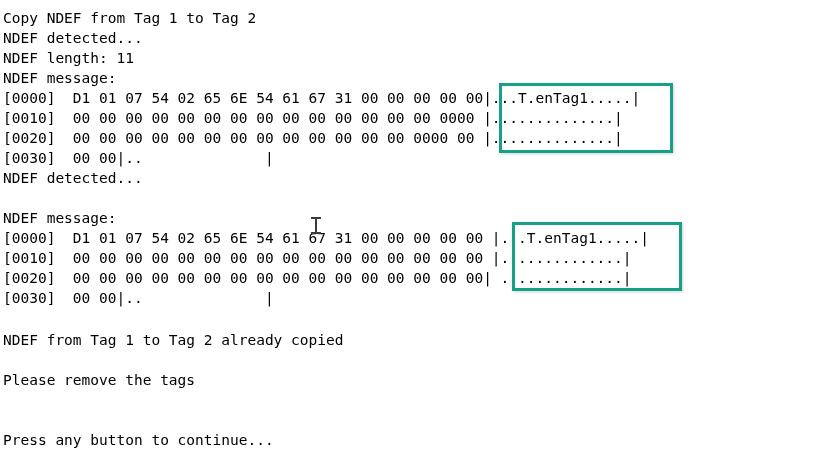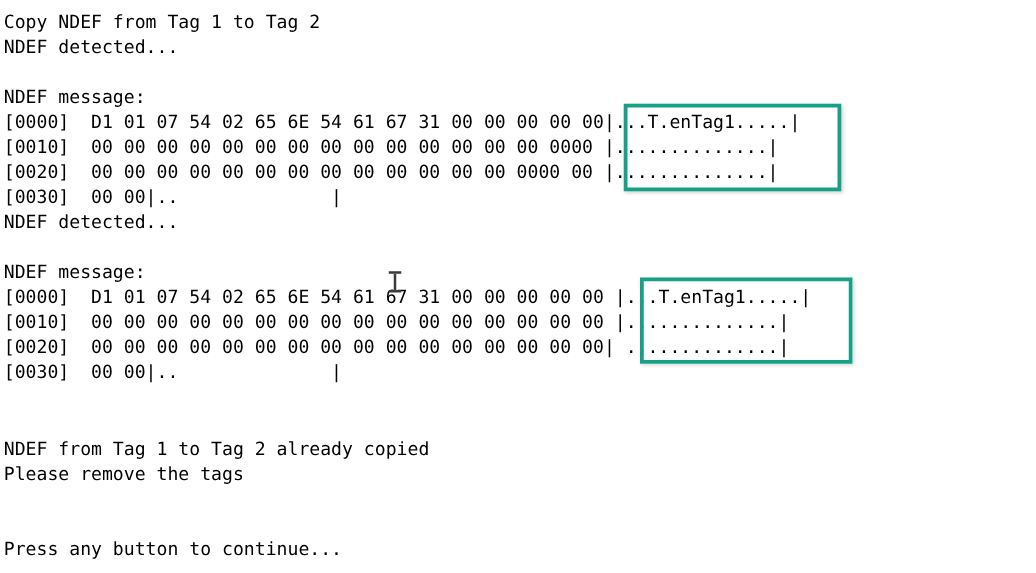--- a/index.html
+++ b/index.html
@@ -71,32 +71,33 @@
     background: #3b3b3b;
   }
 </style>
 </head>
 <body>
 
 <div id="terminal">
 
   <div class="console-line" style="top:8px">Copy NDEF from Tag 1 to Tag 2</div>
   <div class="console-line" style="top:28px">NDEF detected...</div>
+  <div class="console-line" style="top:48px">NDEF length: 11</div>
   <div class="console-line" style="top:68px">NDEF message:</div>
   <div class="console-line" style="top:88px">[0000]  D1 01 07 54 02 65 6E 54 61 67 31 00 00 00 00 00|...T.enTag1.....|</div>
   <div class="console-line" style="top:108px">[0010]  00 00 00 00 00 00 00 00 00 00 00 00 00 00 0000 |..............|</div>
   <div class="console-line" style="top:128px">[0020]  00 00 00 00 00 00 00 00 00 00 00 00 00 0000 00 |..............|</div>
   <div class="console-line" style="top:148px">[0030]  00 00|..              |</div>
   <div class="console-line" style="top:168px">NDEF detected...</div>
   <div class="console-line" style="top:208px">NDEF message:</div>
   <div class="console-line" style="top:228px">[0000]  D1 01 07 54 02 65 6E 54 61 67 31 00 00 00 00 00 |...T.enTag1.....|</div>
   <div class="console-line" style="top:248px">[0010]  00 00 00 00 00 00 00 00 00 00 00 00 00 00 00 00 |..............|</div>
   <div class="console-line" style="top:268px">[0020]  00 00 00 00 00 00 00 00 00 00 00 00 00 00 00 00| ..............|</div>
   <div class="console-line" style="top:288px">[0030]  00 00|..              |</div>
-  <div class="console-line" style="top:350px">NDEF from Tag 1 to Tag 2 already copied</div>
+  <div class="console-line" style="top:330px">NDEF from Tag 1 to Tag 2 already copied</div>
   <div class="console-line" style="top:370px">Please remove the tags</div>
   <div class="console-line" style="top:430px">Press any button to continue...</div>
 
   <div class="highlight-box" style="left:499px; top:83px; width:174px; height:70px;"></div>
   <div class="highlight-box" style="left:512px; top:222px; width:170px; height:69px;"></div>
 
   <div id="mouse-cursor" style="left:311px; top:217px;">
     <div class="ibeam-top"></div>
     <div class="ibeam-stem"></div>
     <div class="ibeam-bottom"></div>

